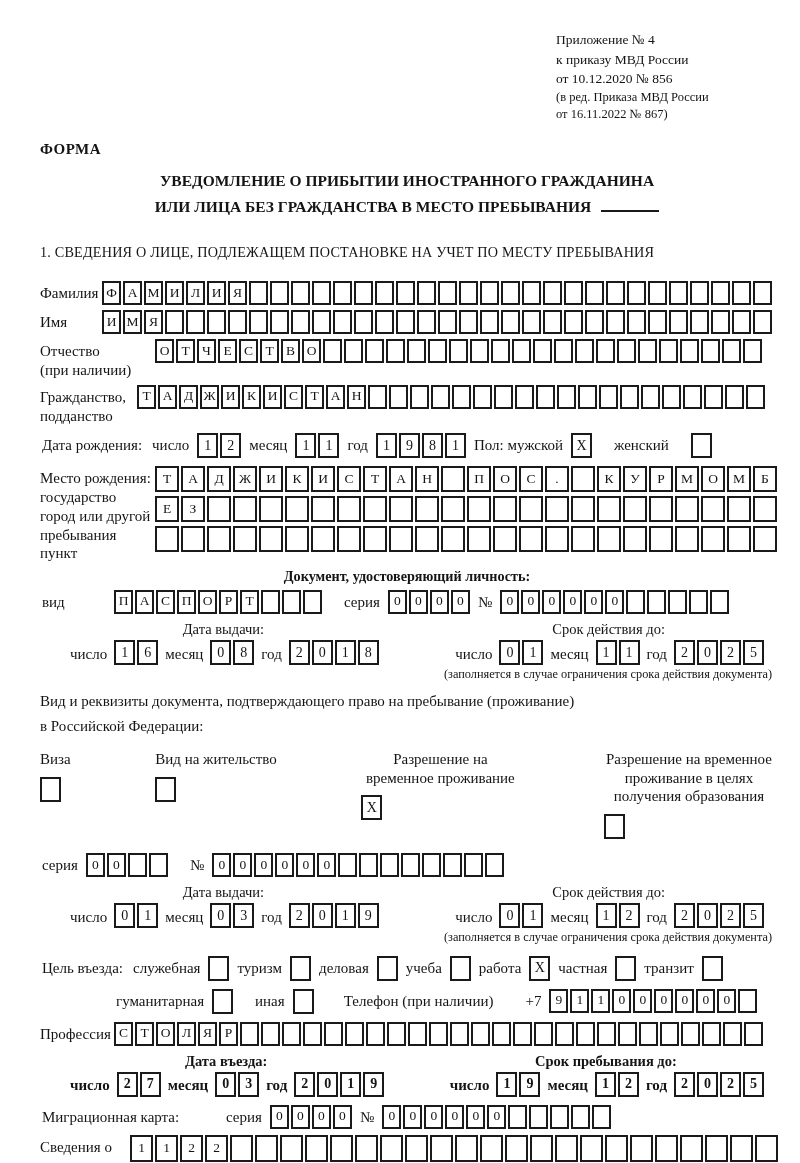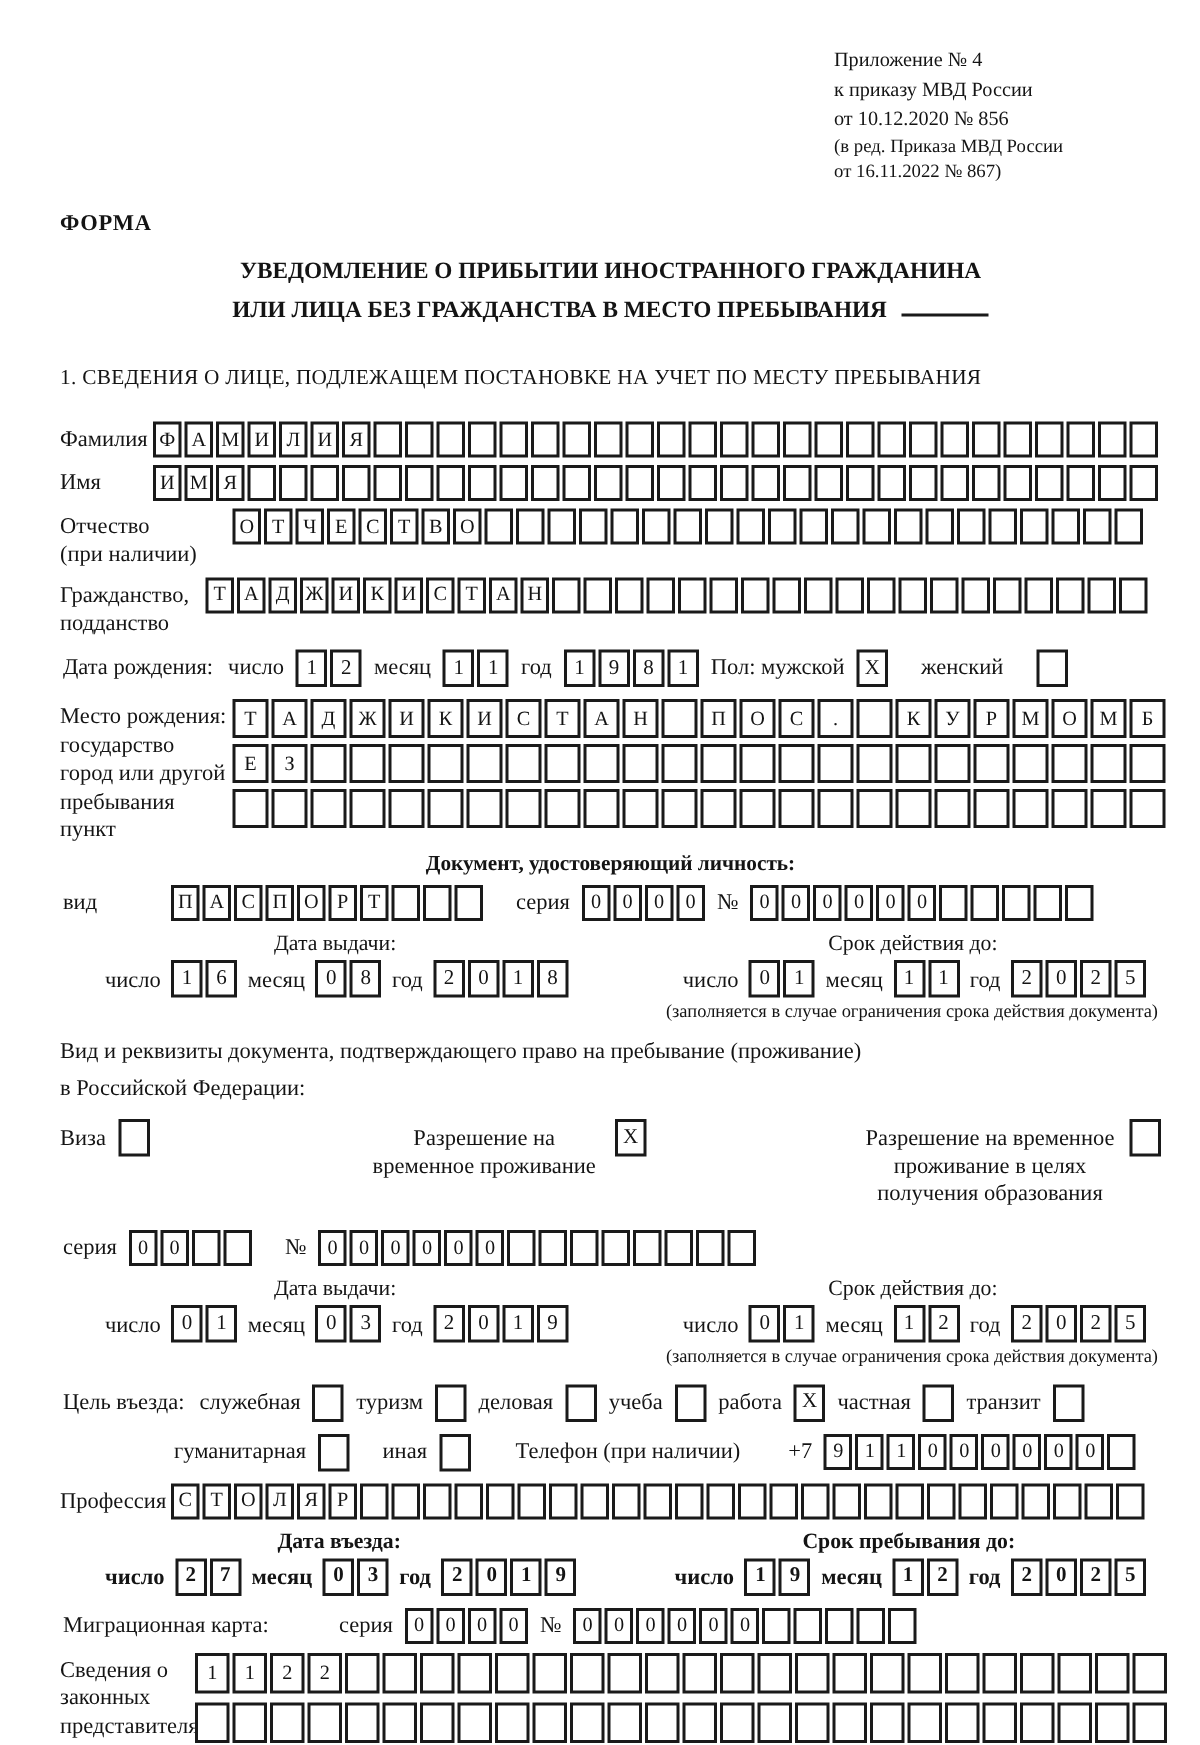--- a/index.html
+++ b/index.html
@@ -39,21 +39,21 @@
   .col{display:flex;flex-direction:column;gap:4px;}
   
   .dates2{display:flex;justify-content:space-between;padding:0 10px 0 28px;margin-bottom:2px;}
   .datesec{display:flex;flex-direction:column;}
   .datehead{text-align:center;font-size:14.5px;margin-bottom:2px;}
   .dateline{display:flex;align-items:center;gap:5px;}
   .note{font-size:12.3px;text-align:right;margin:2px 2px 10px 0;}
   .intro{margin-bottom:6px;}
   
   .optrow{display:flex;align-items:flex-start;justify-content:space-between;margin:10px 0 14px 0;}
-  .opt{display:flex;align-items:flex-start;gap:8px;}
+  .opt{display:flex;align-items:flex-start;gap:8px;flex-direction:column;}
   .olabel{padding-top:4px;}
   .olabel.c2{width:158px;text-align:center;}
   .olabel.c3{width:170px;text-align:center;}
   .mb8{margin-bottom:8px;} .mb6{margin-bottom:6px;}
   .gap-l{margin-left:14px;} .gap-xl{margin-left:22px;}
   .dochead{text-align:center;font-weight:bold;font-size:14.2px;margin:2px 0 4px 0;}
 </style>
 </head>
 <body>
 
@@ -436,20 +436,26 @@
   <div class="intro">в Российской Федерации:</div>
 
   <div class="optrow">
     <div class="opt">
       <span class="olabel">Виза</span>
       <div class="cells box">
           <div class="cell"></div>
         </div>
     </div>
     <div class="opt">
+      <span class="olabel">Вид на жительство</span>
+      <div class="cells box">
+          <div class="cell"></div>
+        </div>
+    </div>
+    <div class="opt">
       <span class="olabel c2">Разрешение на временное проживание</span>
       <div class="cells box">
           <div class="cell">X</div>
         </div>
     </div>
     <div class="opt">
       <span class="olabel c3">Разрешение на временное проживание в целях получения образования</span>
       <div class="cells box">
           <div class="cell"></div>
         </div>

